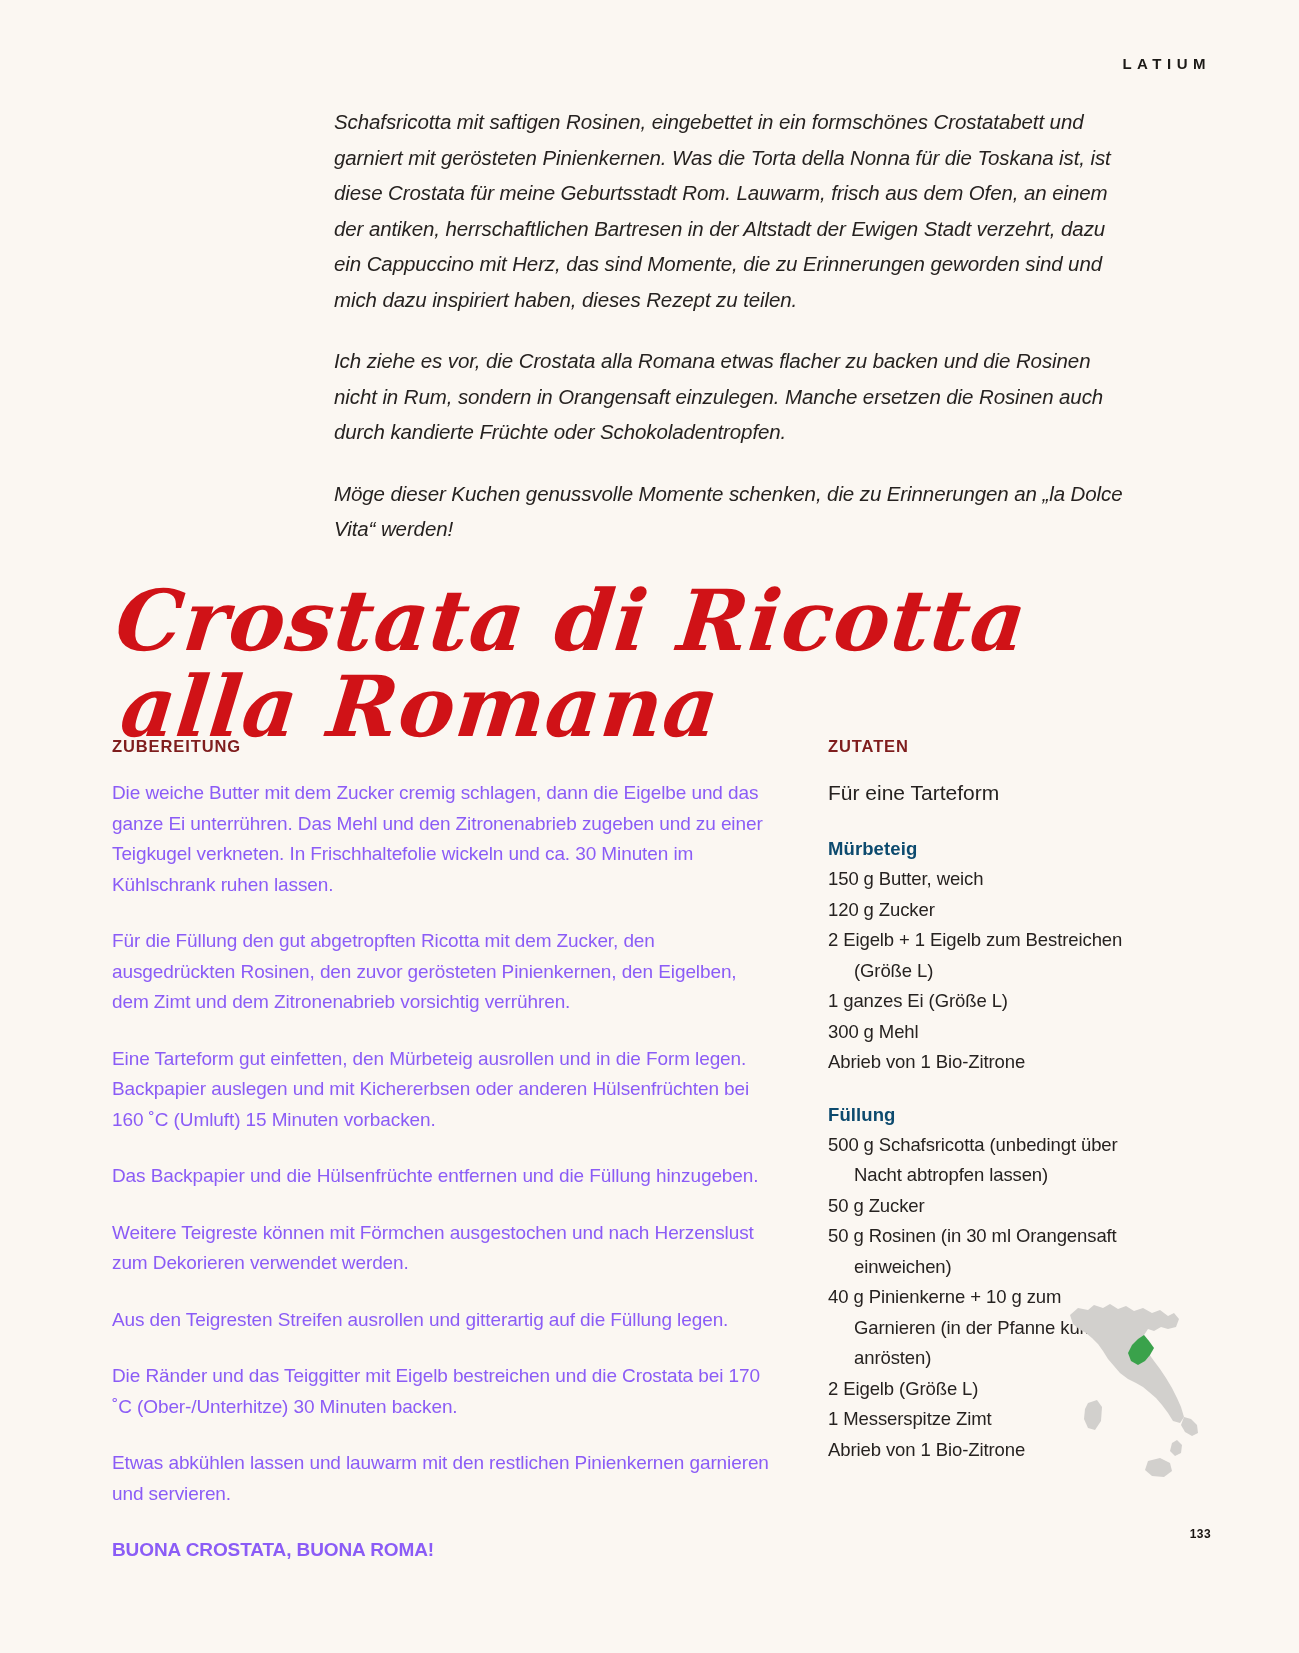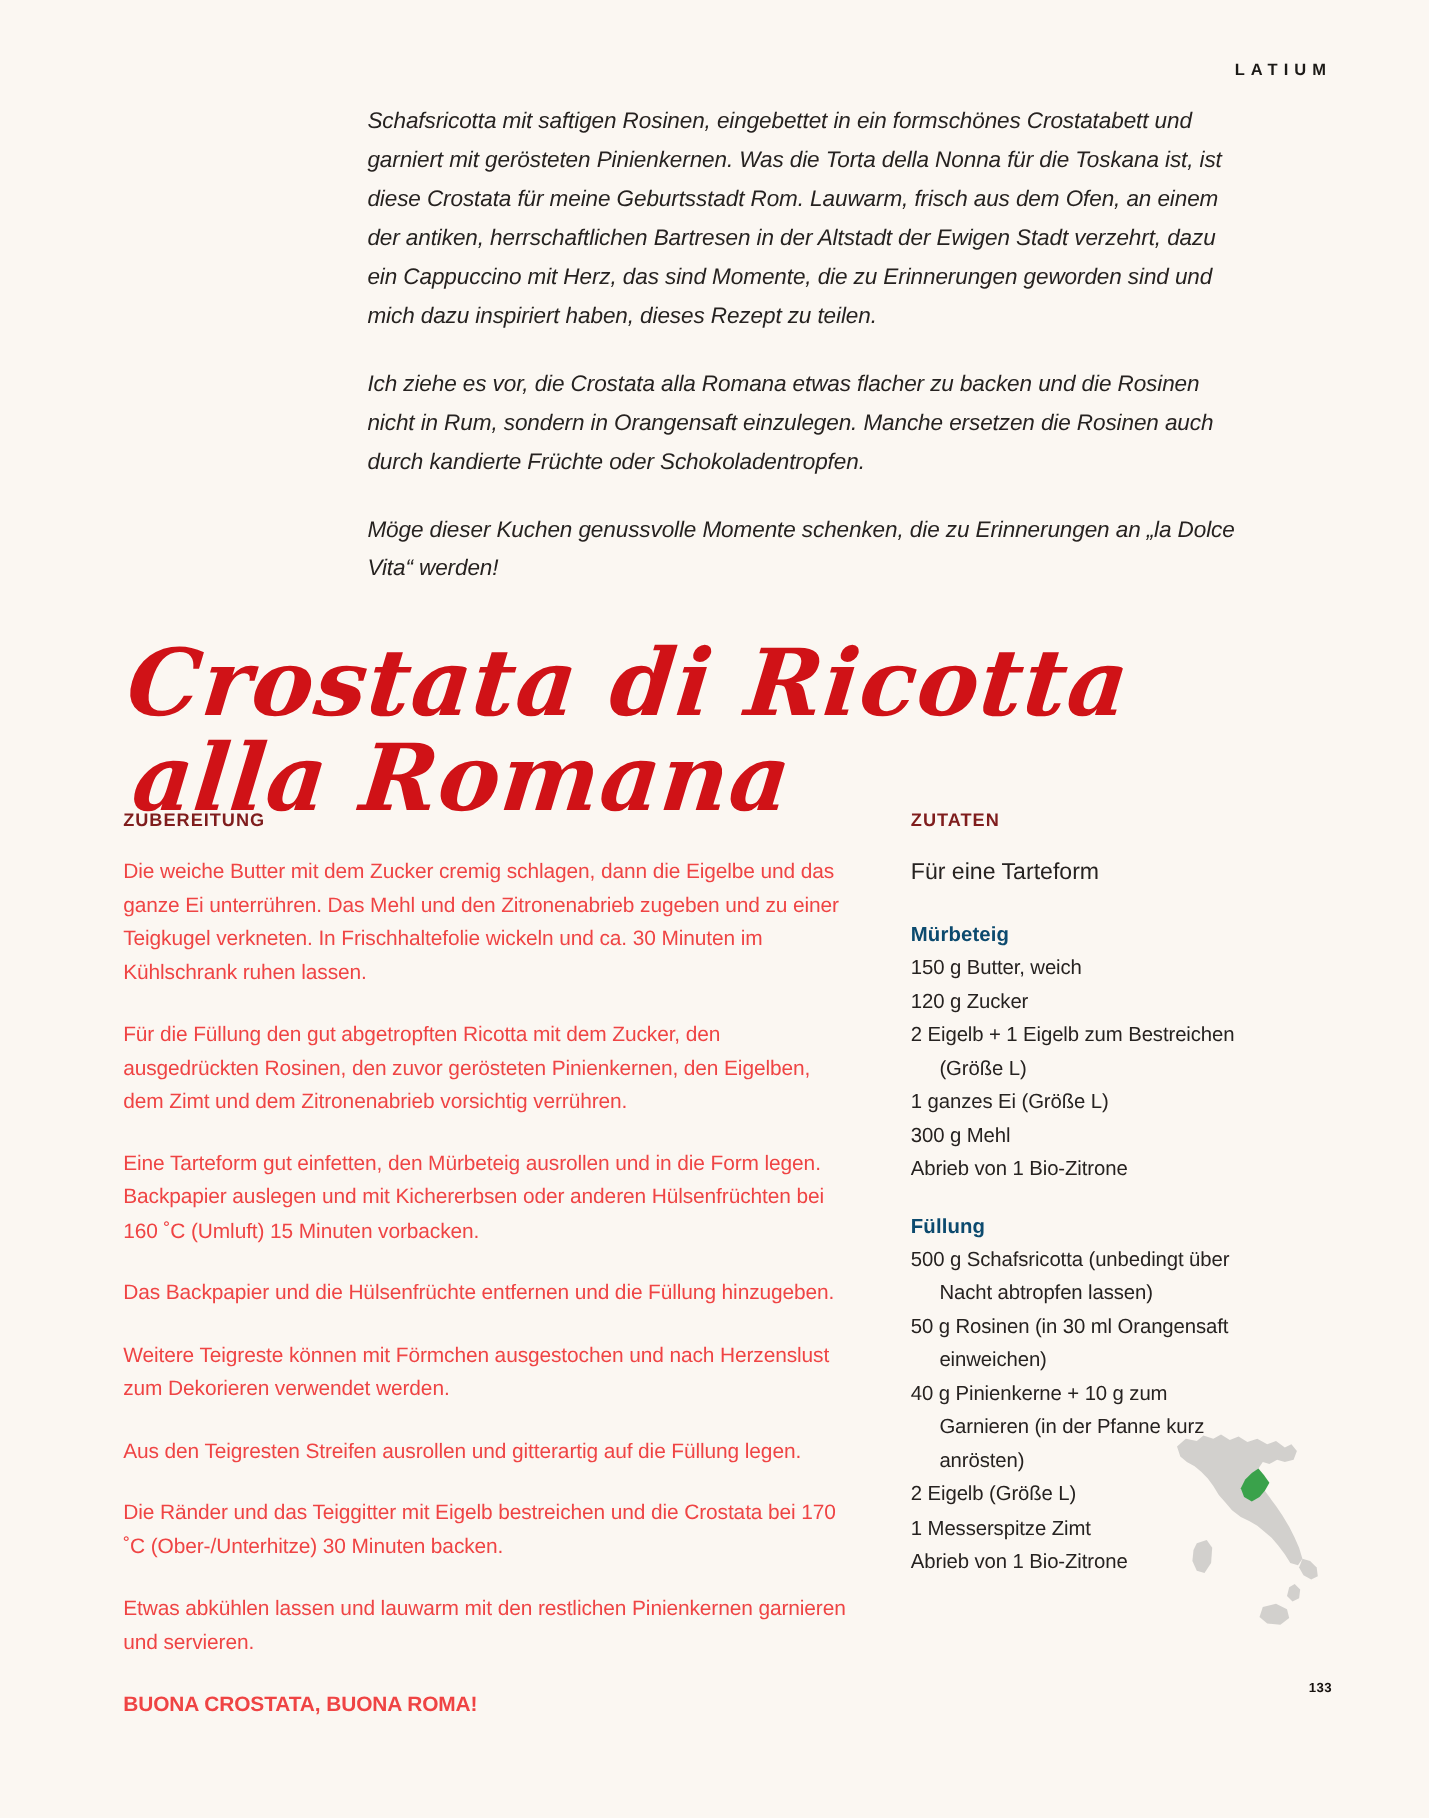--- a/index.html
+++ b/index.html
@@ -28,21 +28,21 @@
     right: 88px;
     font-size: 15px;
     font-weight: 700;
     letter-spacing: 5.5px;
     color: #1c1a17;
   }
 
   
   .intro {
     position: absolute;
-    top: 92px;
+    top: 104px;
     left: 334px;
     width: 800px;
   }
   .intro p {
     margin: 0 0 26px 0;
     font-style: italic;
     font-size: 20.5px;
     line-height: 35.5px;
     color: #262220;
     letter-spacing: -0.1px;
@@ -86,21 +86,21 @@
     font-weight: 700;
     letter-spacing: 0.9px;
     color: #7f1d1d;
     margin: 0 0 22px 0;
   }
 
   .col-steps p {
     margin: 0 0 26px 0;
     font-size: 19px;
     line-height: 30.5px;
-    color: #ef4444;
+    color: #8b5cf6;
     letter-spacing: -0.1px;
   }
 
   .closing {
     font-size: 18.5px;
     font-weight: 700;
     letter-spacing: 0.15px;
     color: #c8102e;
     margin: 0;
   }
@@ -199,20 +199,21 @@
         <li>1 ganzes Ei (Größe L)</li>
         <li>300 g Mehl</li>
         <li>Abrieb von 1 Bio-Zitrone</li>
       </ul>
     </div>
 
     <div class="ing-group">
       <h3>Füllung</h3>
       <ul>
         <li>500 g Schafsricotta (unbedingt über Nacht abtropfen lassen)</li>
+        <li>50 g Zucker</li>
         <li>50 g Rosinen (in 30 ml Orangensaft einweichen)</li>
         <li>40 g Pinienkerne + 10 g zum Garnieren (in der Pfanne kurz anrösten)</li>
         <li>2 Eigelb (Größe L)</li>
         <li>1 Messerspitze Zimt</li>
         <li>Abrieb von 1 Bio-Zitrone</li>
       </ul>
     </div>
   </aside>
 
   <div class="italy-map">

